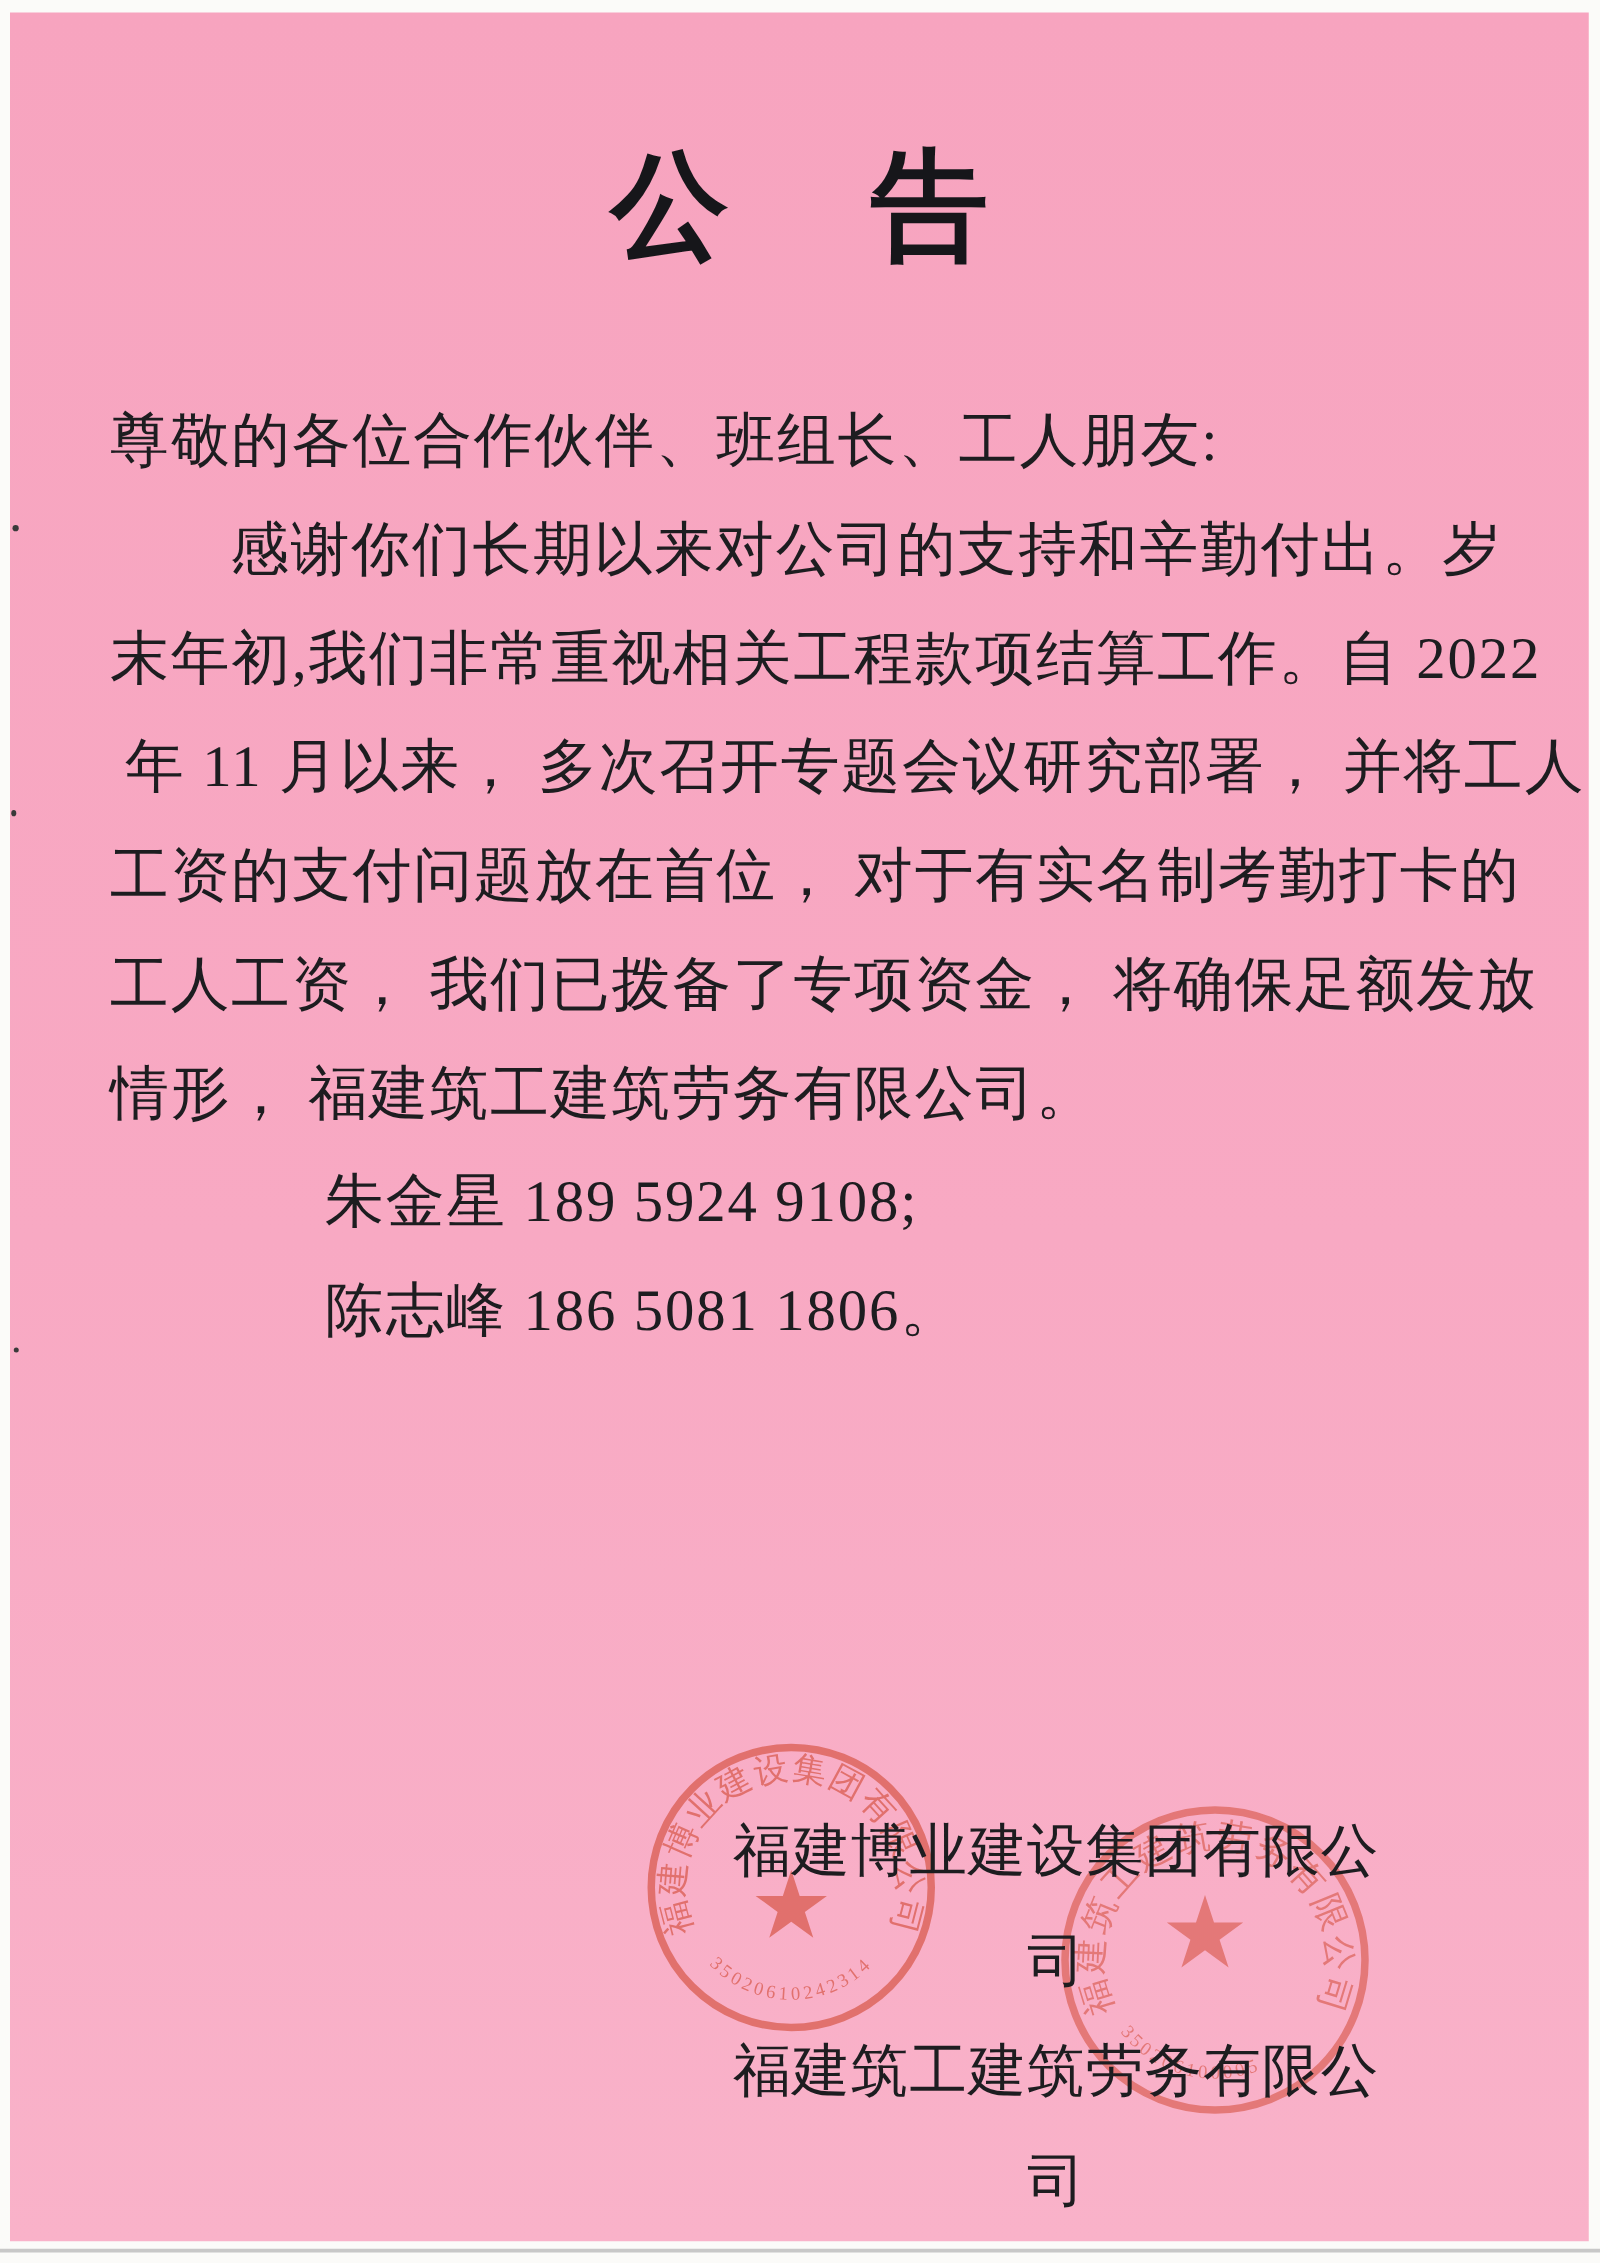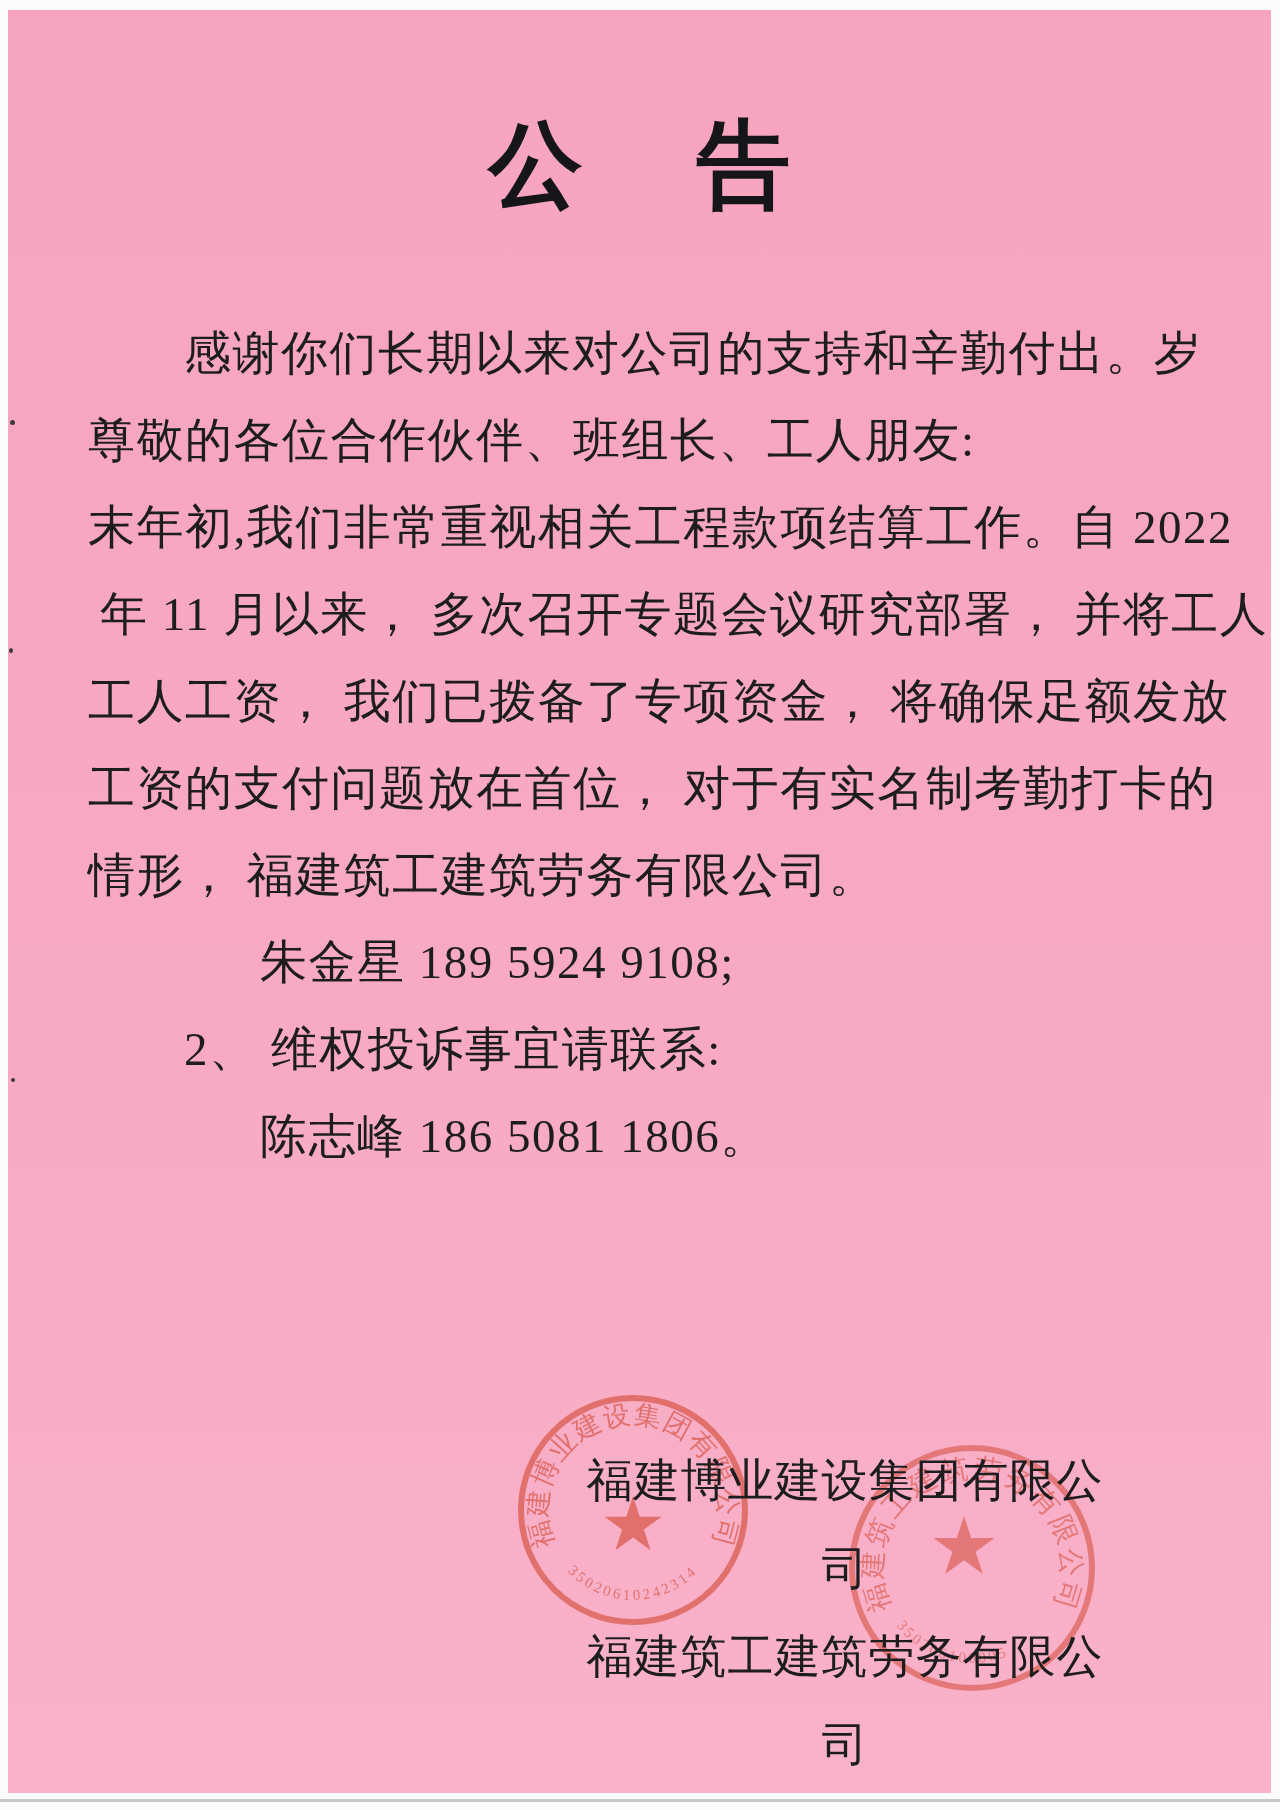--- a/index.html
+++ b/index.html
@@ -41,29 +41,28 @@
 <body>
 
 <div class="page">
 
   <div class="title">
     <span>公</span>
     <span>告</span>
   </div>
 
   <div class="body-text" id="body-lines">
+      <div class="line" style="padding-left: 0px;">尊敬的各位合作伙伴、班组长、工人朋友:</div>
       <div class="line" style="padding-left: 96px;">感谢你们长期以来对公司的支持和辛勤付出。岁</div>
-      <div class="line" style="padding-left: 0px;">尊敬的各位合作伙伴、班组长、工人朋友:</div>
       <div class="line" style="padding-left: 0px;">末年初,我们非常重视相关工程款项结算工作。自 2022</div>
       <div class="line" style="padding-left: 0px; margin-left: 12px;">年 11 月以来， 多次召开专题会议研究部署， 并将工人</div>
+      <div class="line" style="padding-left: 0px;">工资的支付问题放在首位， 对于有实名制考勤打卡的</div>
       <div class="line" style="padding-left: 0px;">工人工资， 我们已拨备了专项资金， 将确保足额发放</div>
-      <div class="line" style="padding-left: 0px;">工资的支付问题放在首位， 对于有实名制考勤打卡的</div>
       <div class="line" style="padding-left: 0px;">情形， 福建筑工建筑劳务有限公司。</div>
       <div class="line" style="padding-left: 172px;">朱金星  189 5924 9108;</div>
-      <div class="line" style="padding-left: 96px;">2、 维权投诉事宜请联系:</div>
       <div class="line" style="padding-left: 172px;">陈志峰  186 5081 1806。</div>
     </div>
 
   <svg class="seal seal-left" width="260" height="260" viewBox="-130 -130 260 260">
     <g opacity="0.62" fill="#d34b37">
       <circle r="112" fill="none" stroke="#d34b37" stroke-width="6"></circle>
       <path id="sealArcL" d="M -77.9 36.3 A 86 86 0 1 1 77.9 36.3" fill="none"></path>
       <text font-size="27" letter-spacing="1.5">
         <textPath href="#sealArcL" startOffset="50%" text-anchor="middle">福建博业建设集团有限公司</textPath>
       </text>

